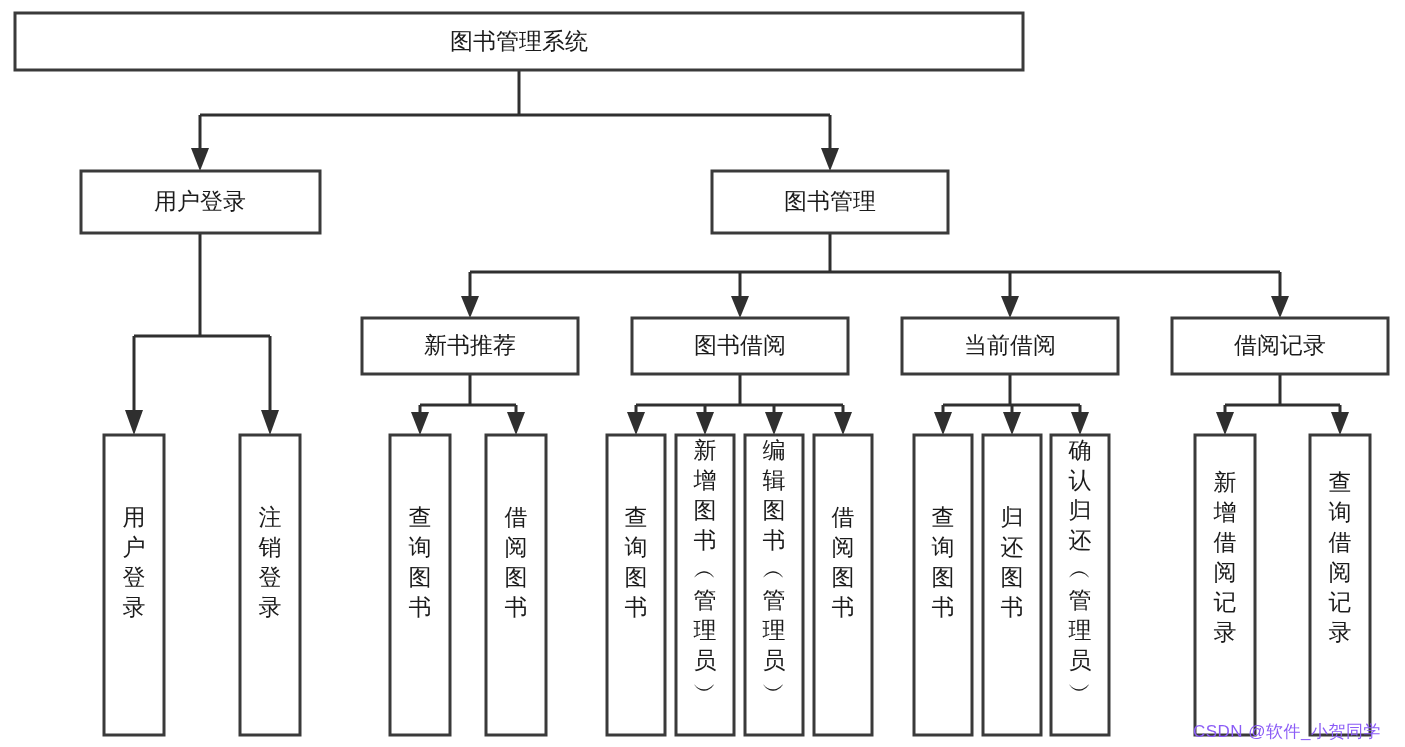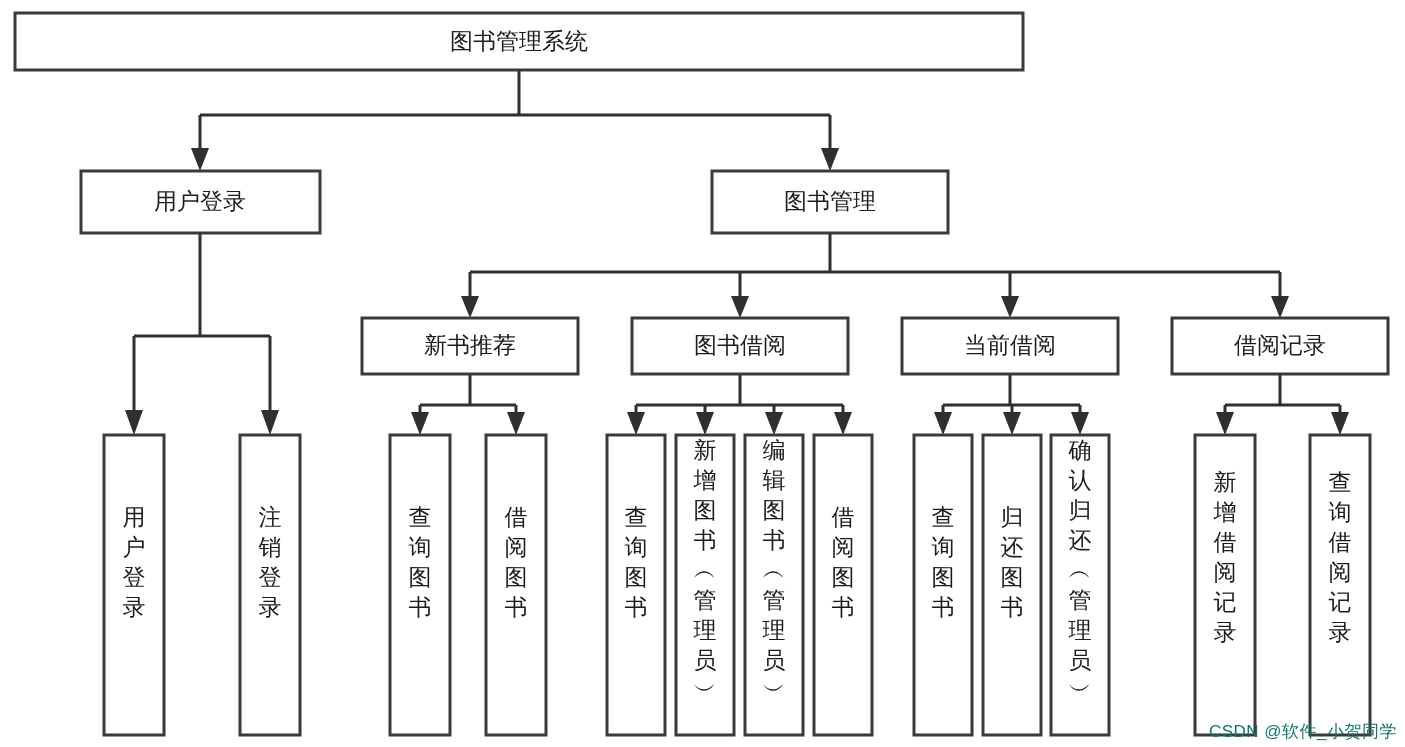--- a/index.html
+++ b/index.html
@@ -49,25 +49,25 @@
     dominant-baseline: middle;
   }
   .node-label-v {
     font-family: "Liberation Sans", "DejaVu Sans", sans-serif;
     font-size: 23px;
     fill: #1b1b1b;
     text-anchor: middle;
   }
   .watermark {
     position: absolute;
-    right: 8px;
+    right: 24px;
     bottom: 4px;
     font-family: "Liberation Sans", "DejaVu Sans", sans-serif;
     font-size: 17px;
-    color: #0f766e;
+    color: #8b5cf6;
     white-space: nowrap;
     letter-spacing: 0.5px;
   }
 </style>
 </head>
 <body>
 
 <div id="diagram-root">
 
   <svg class="diagram-canvas" viewBox="0 0 1405 747">

